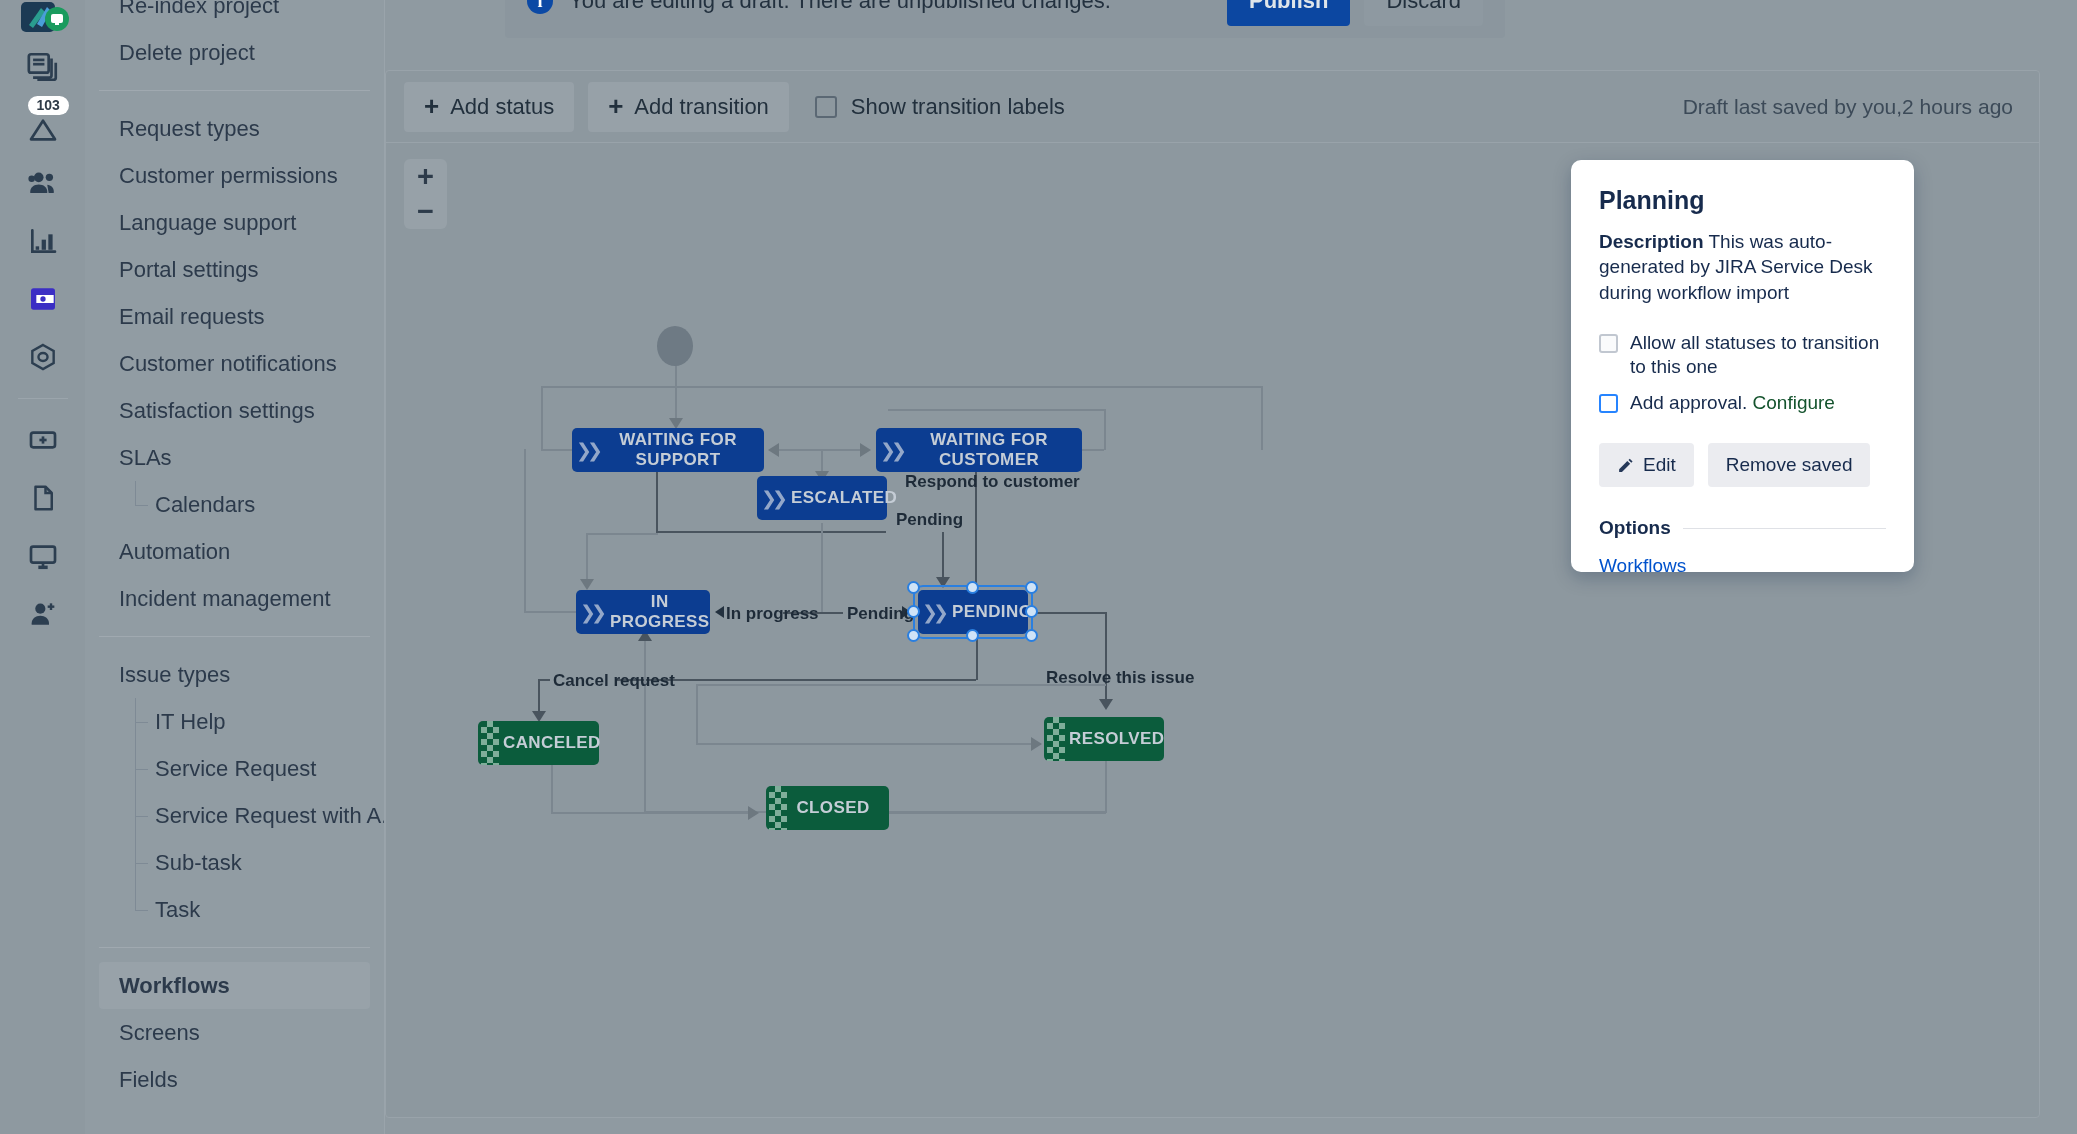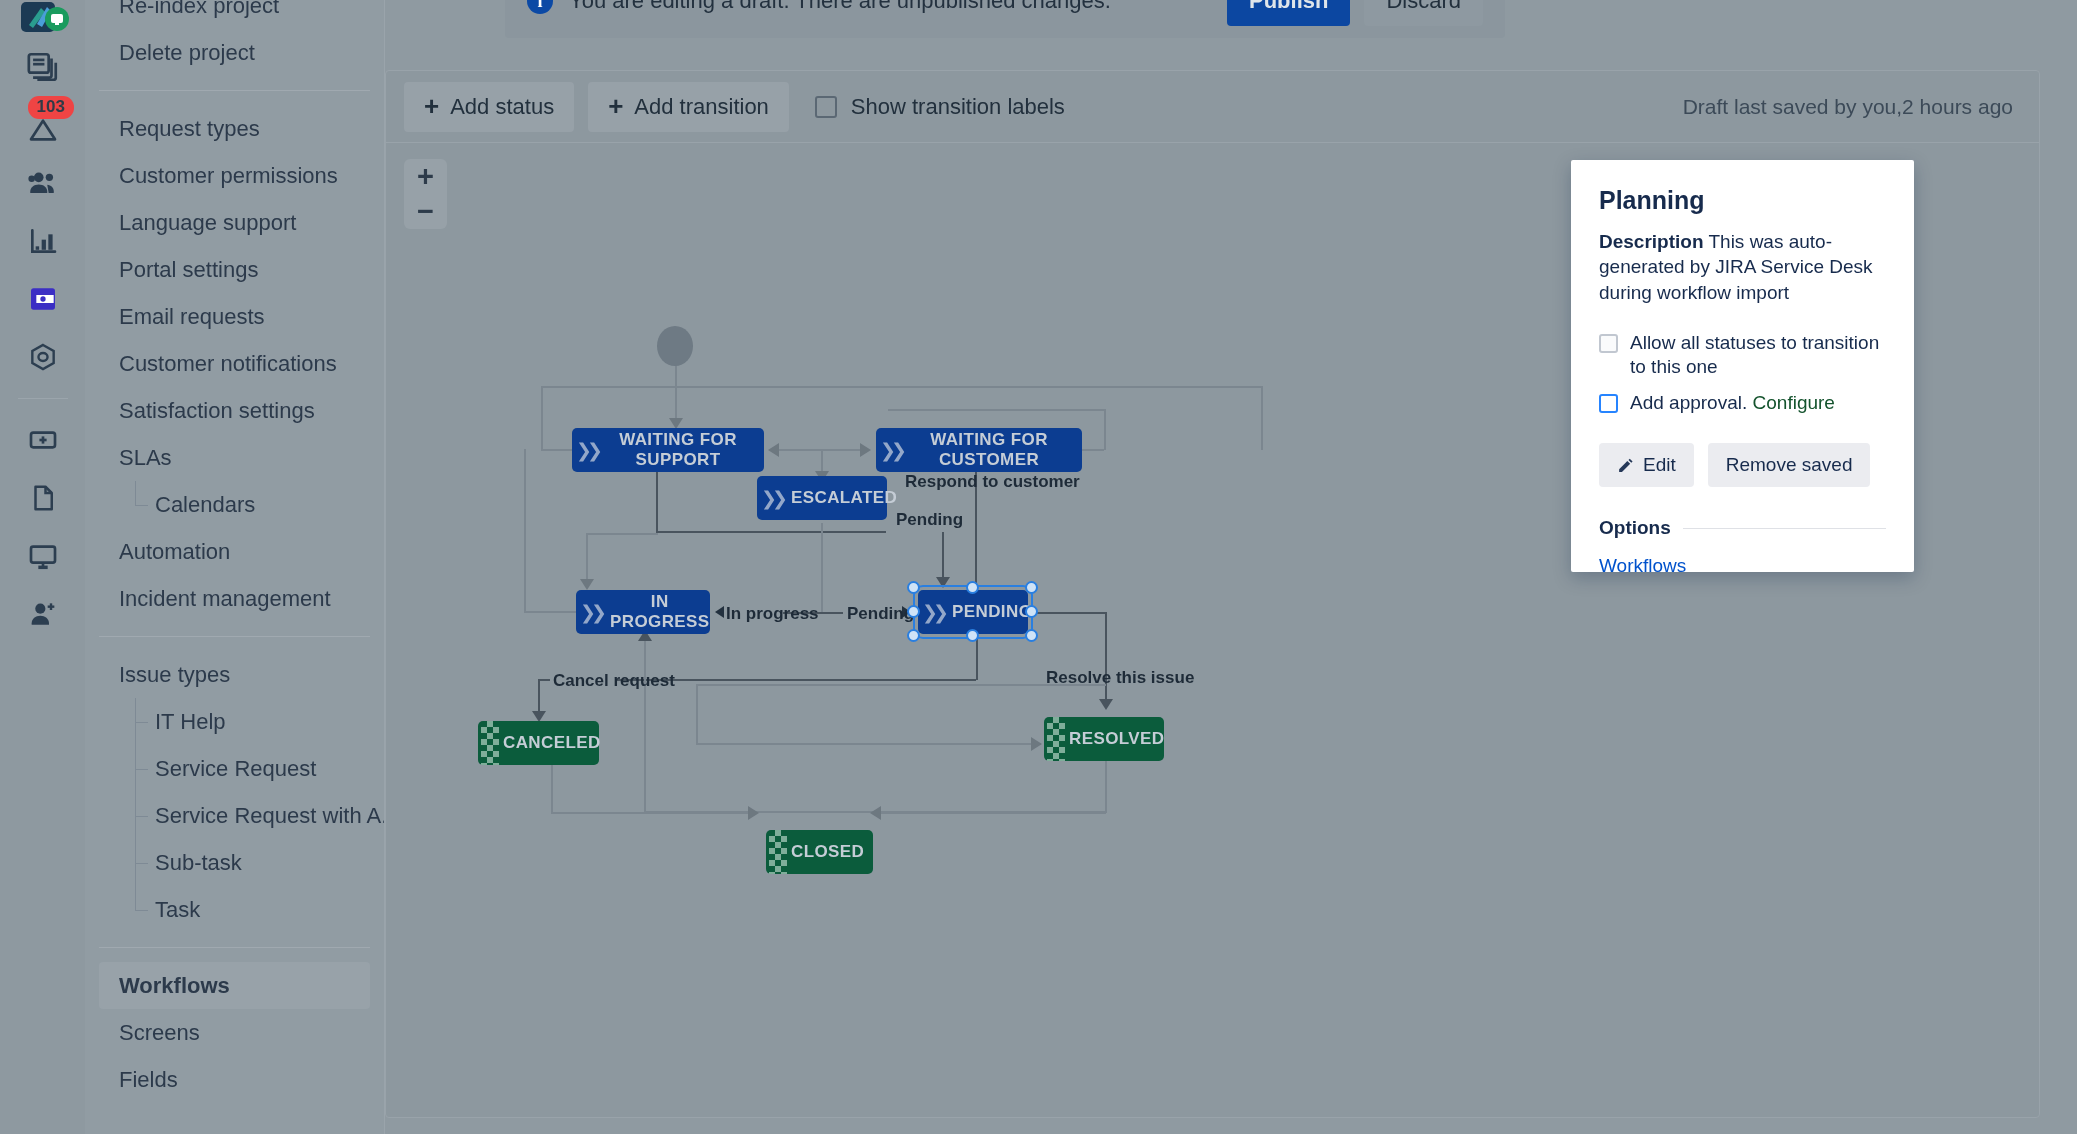--- a/index.html
+++ b/index.html
@@ -19,22 +19,22 @@
     display: flex; flex-direction: column; align-items: center;
   }
   .rail-logo { margin-top: 2px; width: 56px; height: 34px; position: relative; }
   .rail-icon {
     width: 54px; height: 54px; margin-top: 4px;
     display: flex; align-items: center; justify-content: center;
     position: relative; color: #2c3e50;
   }
   .rail-badge {
     position: absolute; top: -2px; left: 12px;
-    background: #ef4444; color: #2f3b47;
-    border-radius: 11px; font-size: 17px; font-weight: 700;
+    background: #ffffff; color: #2f3b47;
+    border-radius: 11px; font-size: 14px; font-weight: 700;
     padding: 2px 9px; line-height: 1.1;
   }
   .rail-div { width: 50px; height: 1px; background: #9ba5ac; margin: 14px 0 10px; }
 
   
   .navpanel {
     position: absolute; left: 85px; top: 0; width: 300px; height: 1134px;
     background: #919ca3; border-right: 1px solid #9aa4ab;
     padding: 0 0 0 0; overflow: hidden;
   }
@@ -162,21 +162,21 @@
   .ar-left-dark { border-width: 6px 9px 6px 0; border-color: transparent #23313f transparent transparent; }
   .ar-right-dark { border-width: 6px 0 6px 9px; border-color: transparent transparent transparent #23313f; }
   .tlabel {
     position: absolute; font-size: 17px; font-weight: 700; color: #1e2b38;
     white-space: nowrap;
   }
 
   
   .popup {
     position: absolute; left: 1186px; top: 160px; width: 343px; height: 412px;
-    background: #ffffff; border-radius: 2px;
+    background: #ffffff; border-radius: 10px;
     box-shadow: 0 6px 18px rgba(9,30,66,.25);
     padding: 26px 28px; z-index: 30;
   }
   .popup-title { font-size: 25px; font-weight: 700; color: #172b4d; margin-bottom: 14px; }
   .popup-desc { font-size: 19px; color: #172b4d; line-height: 1.33; margin-bottom: 26px; }
   .popup-desc b { font-weight: 700; }
   .popup-chk { display: flex; align-items: flex-start; gap: 12px; margin-bottom: 12px; font-size: 19px; color: #172b4d; line-height: 1.27; }
   .box-plain {
     width: 19px; height: 19px; border: 2px solid #c1c7d0; border-radius: 3px;
     background: #fafbfc; flex: none; margin-top: 3px;
@@ -504,21 +504,21 @@
         <div class="node node-green" style="left:92px;top:578px;width:121px;">
           <span class="flagpat"></span>
           <span class="node-label">CANCELED</span>
         </div>
 
         <div class="node node-green" style="left:658px;top:574px;width:120px;">
           <span class="flagpat"></span>
           <span class="node-label">RESOLVED</span>
         </div>
 
-        <div class="node node-green" style="left:380px;top:643px;width:107px;margin-top:44px;">
+        <div class="node node-green" style="left:380px;top:643px;width:123px;">
           <span class="flagpat"></span>
           <span class="node-label">CLOSED</span>
         </div>
 
         <div class="tlabel" style="left:519px;top:329px;">Respond to customer</div>
         <div class="tlabel" style="left:510px;top:367px;">Pending</div>
         <div class="tlabel" style="left:340px;top:461px;">In progress</div>
         <div class="tlabel" style="left:461px;top:461px;">Pending</div>
         <div class="tlabel" style="left:167px;top:528px;">Cancel request</div>
         <div class="tlabel" style="left:660px;top:525px;">Resolve this issue</div>

